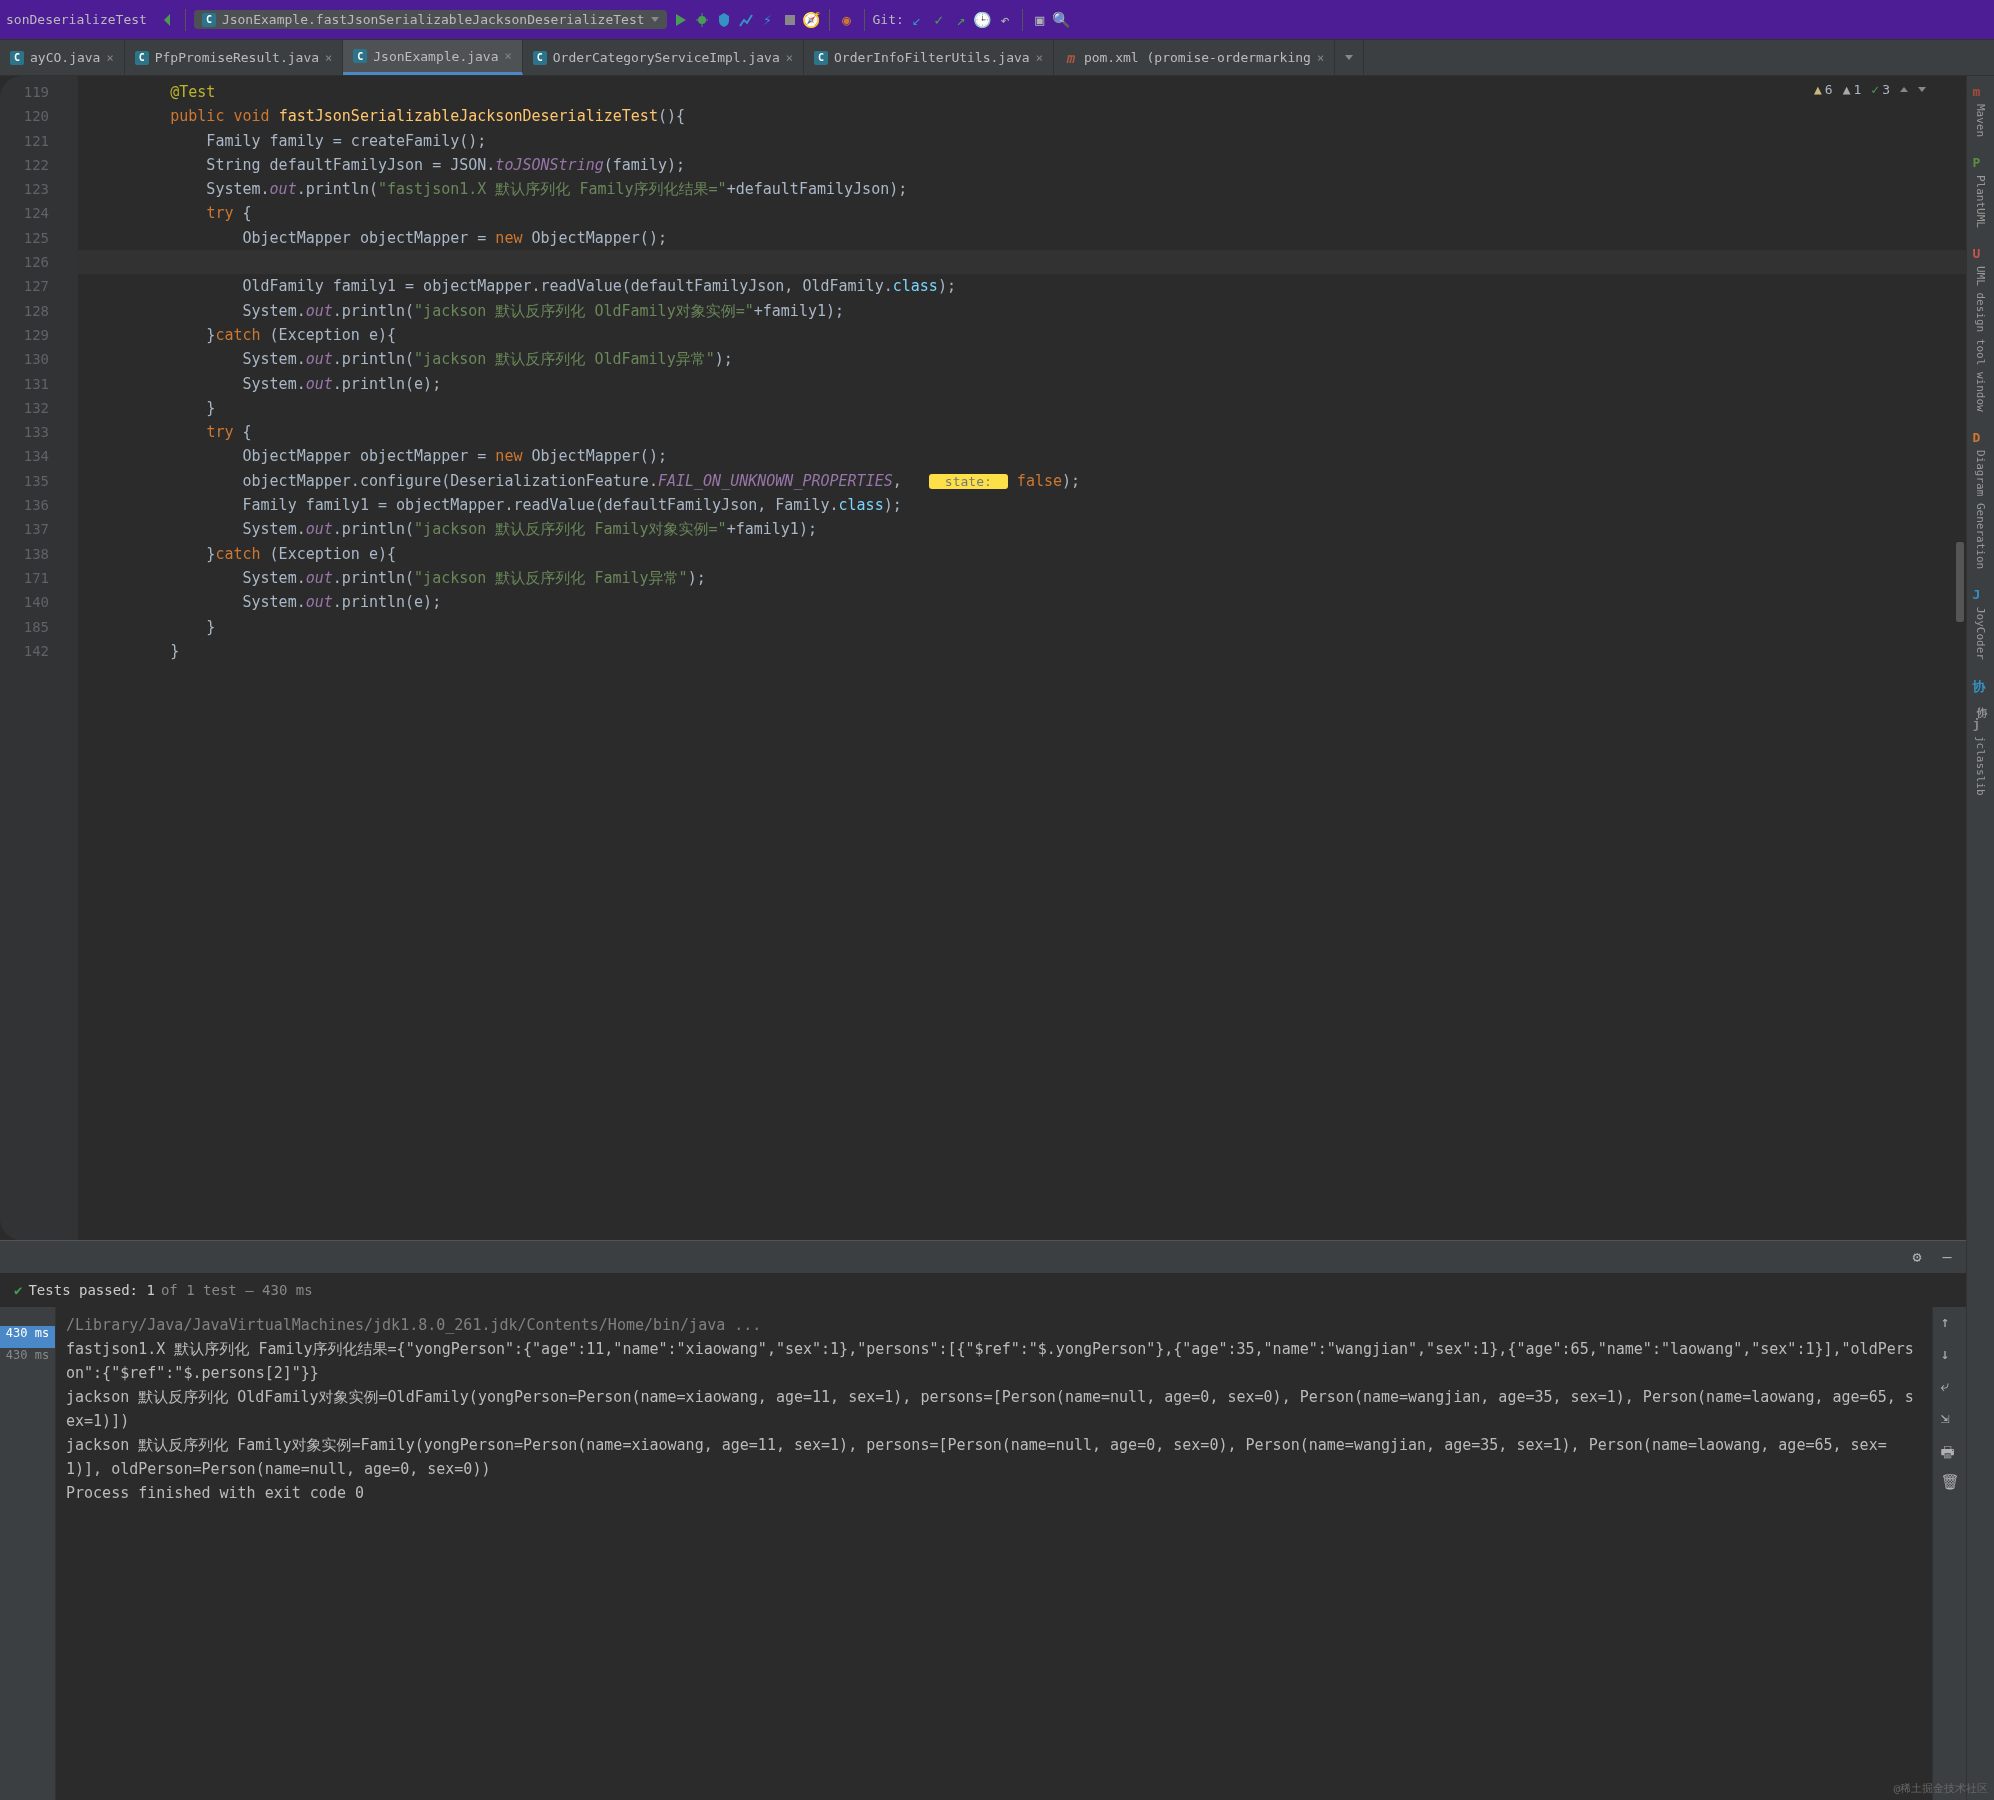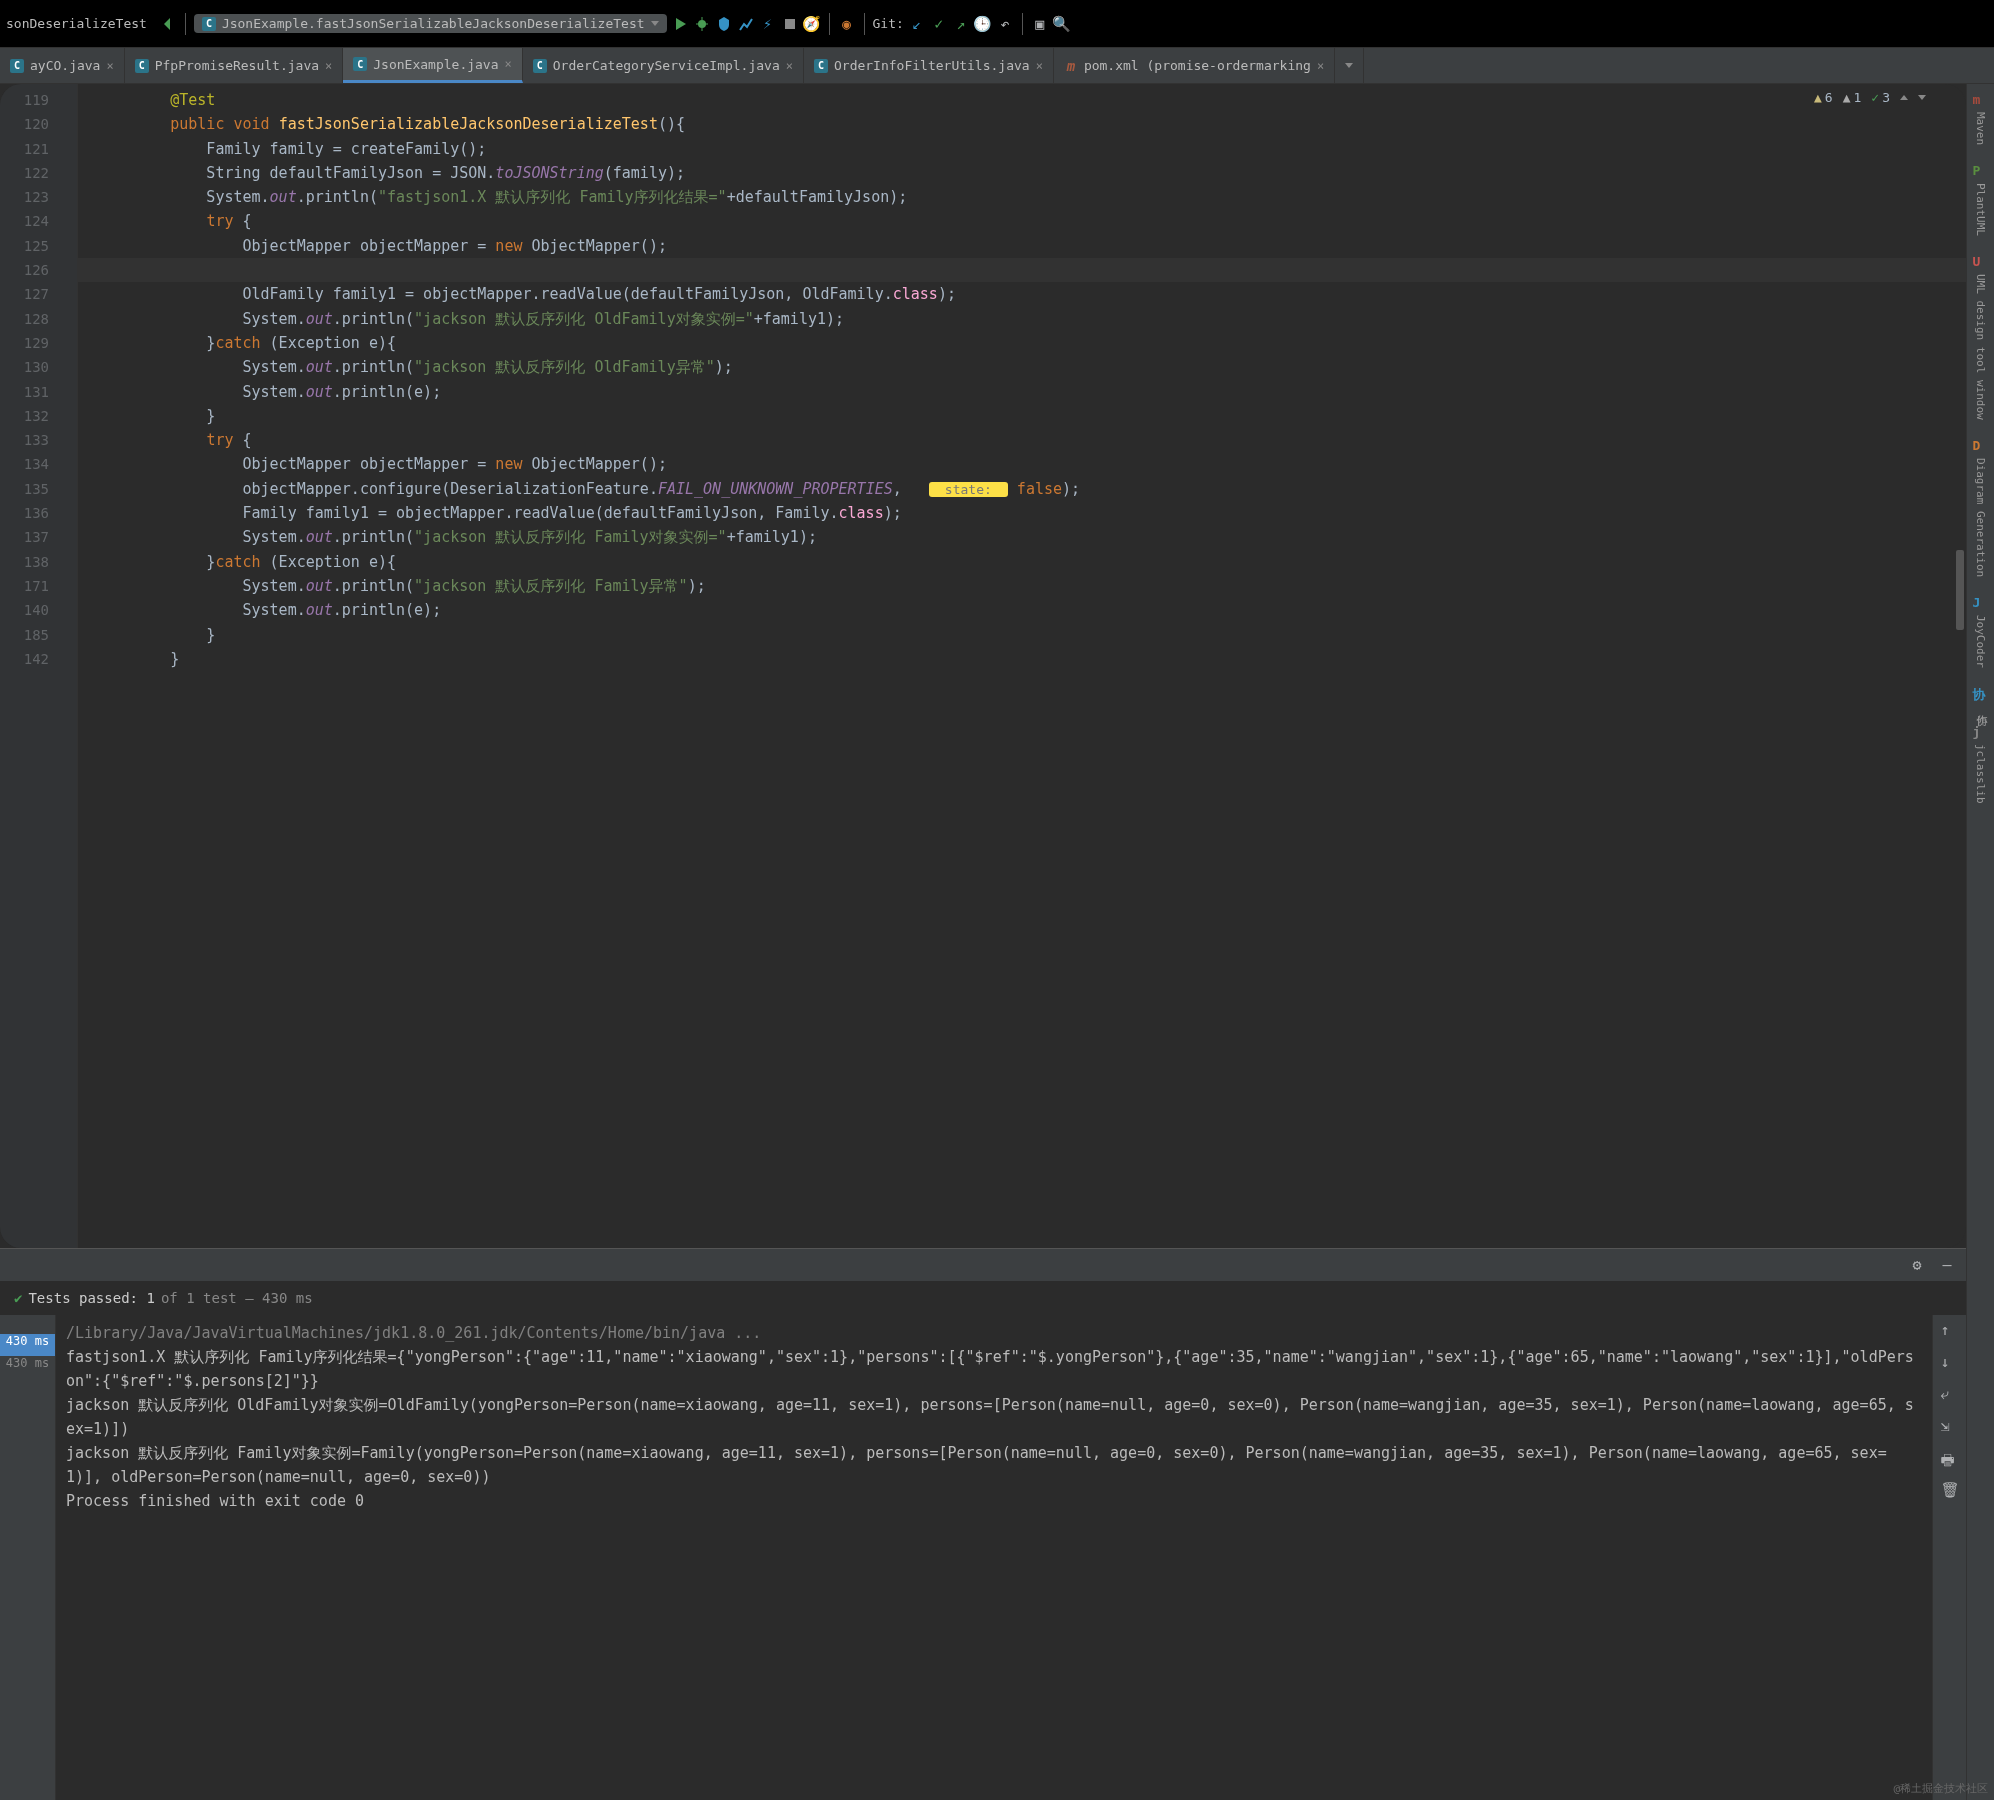--- a/index.html
+++ b/index.html
@@ -1,18 +1,18 @@
 <!DOCTYPE html>
 <html><head>
 <meta charset="utf-8">
 <style>
 * { box-sizing: border-box; margin: 0; padding: 0; }
 body { background: #2b2b2b; color: #a9b7c6; font-family: "Menlo", "Consolas", monospace; font-size: 15px; width: 1994px; height: 1800px; overflow: hidden; }
 
-.toolbar { height: 48px; background: #000000; display: flex; align-items: center; padding: 0 6px; border-bottom: 1px solid #323232; gap:4px; }
+.toolbar { height: 40px; background: #4c1d95; display: flex; align-items: center; padding: 0 6px; border-bottom: 1px solid #323232; gap:4px; }
 .toolbar .sep { width:1px; height:22px; background:#555; margin:0 4px; }
 .run-config { display:flex; align-items:center; background:#4c5052; border-radius:4px; padding:2px 8px; color:#bbb; font-size:13px; gap:6px; }
 .tb-icon { width:18px; height:18px; display:inline-flex; align-items:center; justify-content:center; color:#afb1b3; }
 .tb-icon svg { width:16px; height:16px; }
 .green { color:#499c54; }
 .bug-green { color:#499c54; }
 .blue { color:#3592c4; }
 .orange { color:#cc7832; }
 
 .tabs { height:36px; background:#3c3f41; display:flex; align-items:stretch; border-bottom:1px solid #323232; }
@@ -36,21 +36,21 @@
 .code .line { height:24.3px; }
 .code .hl-line { background:#323232; position:absolute; left:0; right:0; height:24.3px; }
 
 .annot { color:#bbb529; }
 .kw { color:#cc7832; }
 .method { color:#ffc66d; }
 .str { color:#6a8759; }
 .static { color:#9876aa; font-style:italic; }
 .const { color:#9876aa; font-style:italic; }
 .hint { color:#787878; background:#fde047; border-radius:3px; padding:0 16px; font-size:13px; }
-.classkw { color:#f9a8d4; }
+.classkw { color:#7dd3fc; }
 
 .top-right-badges { position:absolute; top:6px; right:40px; display:flex; gap:10px; font-size:13px; align-items:center; z-index:5; }
 
 .console { height:560px; border-top:1px solid #555; display:flex; flex-direction:column; }
 .console-header { height:32px; background:#3c3f41; display:flex; align-items:center; justify-content:flex-end; padding:0 10px; gap:12px; }
 .test-status { height:34px; background:#2b2b2b; display:flex; align-items:center; padding:0 14px; font-size:14px; color:#bbb; gap:6px; }
 .test-status .chk { color:#499c54; }
 .console-body { flex:1; display:flex; }
 .time-col { width:56px; background:#3c3f41; border-right:1px solid #323232; font-size:12px; color:#888; padding-top:19px; text-align:center; }
 .time-col .t { height:22px; }

